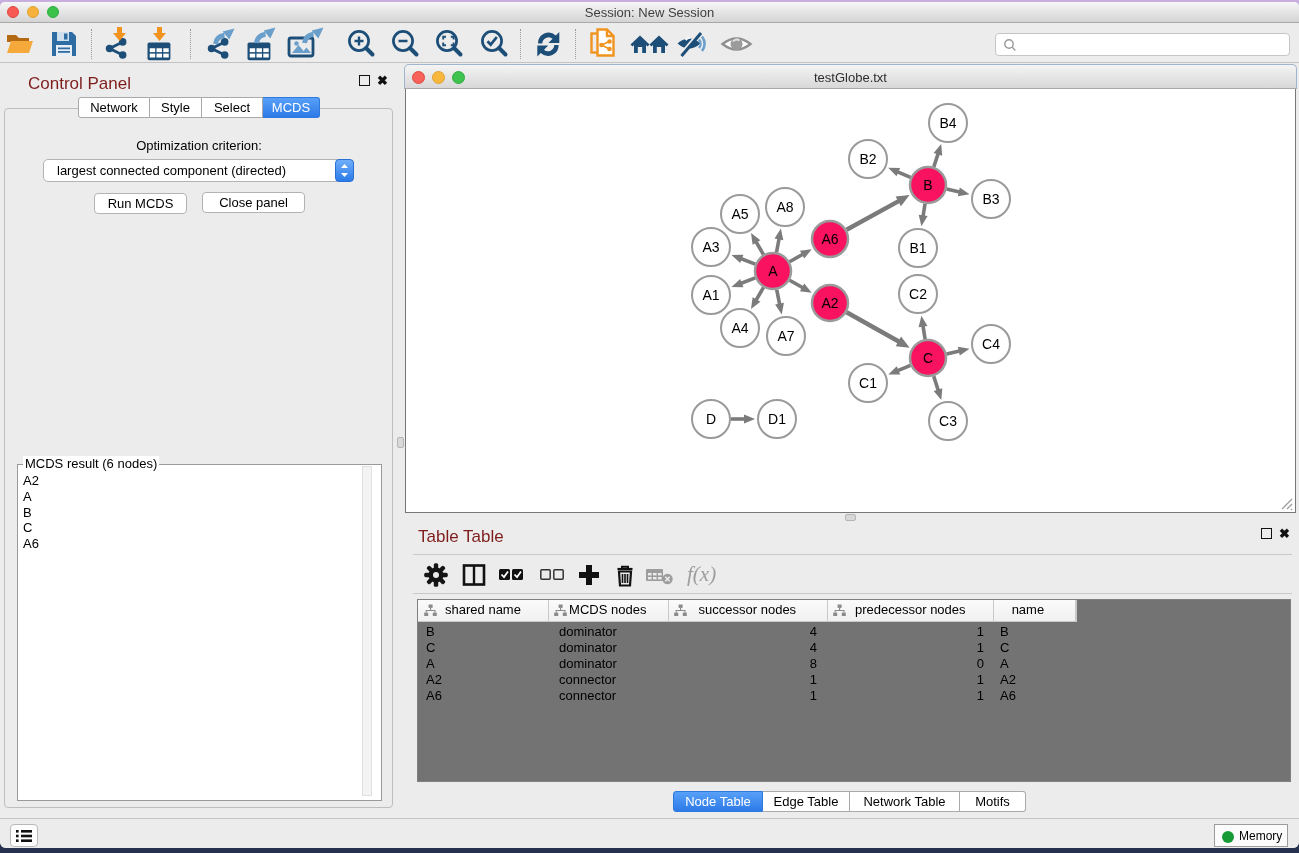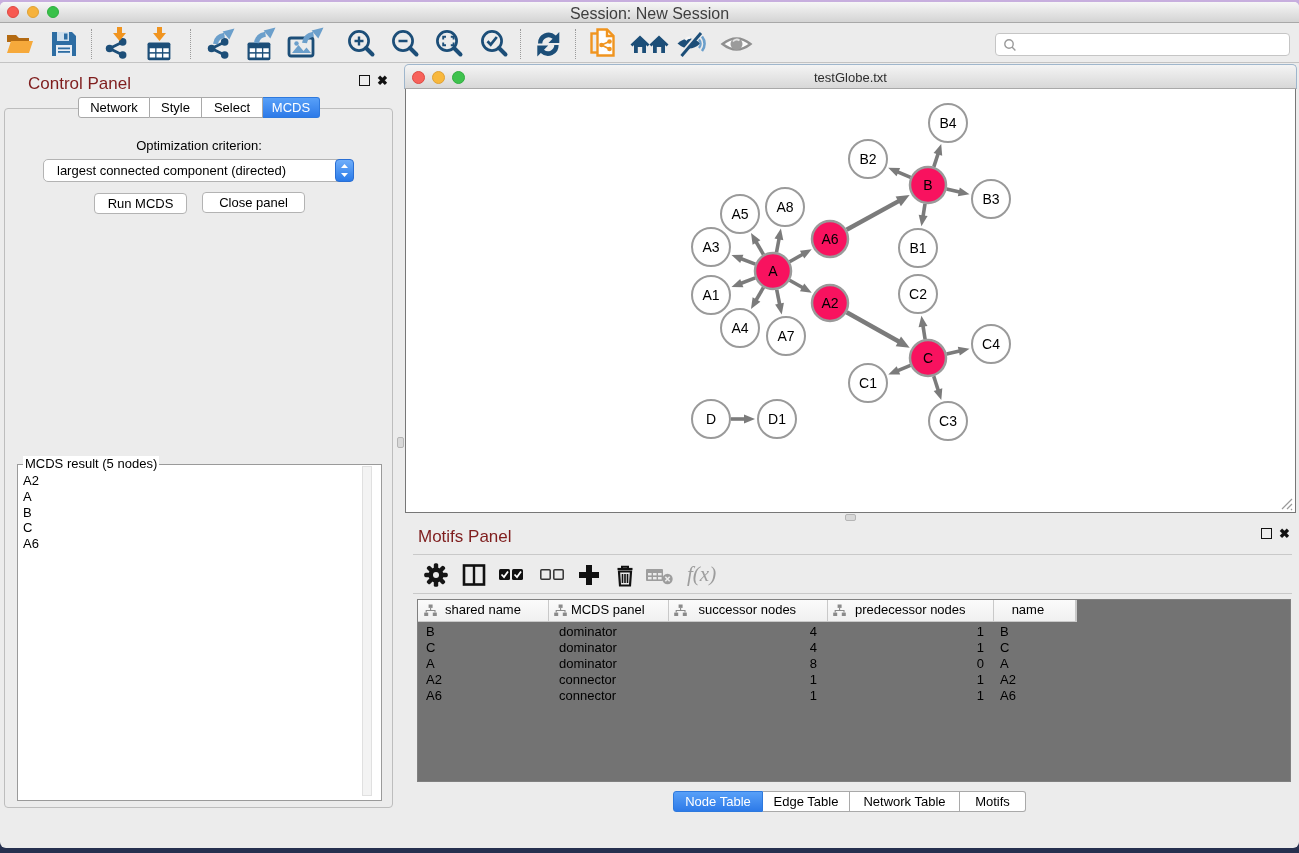--- a/index.html
+++ b/index.html
@@ -1,21 +1,21 @@
 <!DOCTYPE html>
 <html><head><meta charset="utf-8"><style>
 *{margin:0;padding:0;box-sizing:border-box}
 html,body{width:1299px;height:853px;overflow:hidden}
 body{font-family:"Liberation Sans",sans-serif;background:#26304f;position:relative}
 #bgtop{position:absolute;left:0;top:0;width:1299px;height:6px;background:#c7aede}
 #win{position:absolute;left:0;top:2px;width:1299px;height:846px;background:#ececec;border-radius:5px 5px 6px 6px;overflow:hidden}
 
 #titlebar{position:absolute;left:0;top:0;width:100%;height:21px;background:linear-gradient(#f6f6f6,#d4d4d4);border-bottom:1px solid #a8a8a8}
 .tl{position:absolute;top:4px;width:12px;height:12px;border-radius:50%}
-#title{position:absolute;top:3px;width:100%;text-align:center;font-size:16px;color:#3e3e3e}
+#title{position:absolute;top:3px;width:100%;text-align:center;font-size:13px;color:#3e3e3e}
 
 #toolbar{position:absolute;left:0;top:22px;width:100%;height:39px;background:#ececec;border-bottom:1px solid #c3c3c3}
 .tbi{position:absolute;top:3px;width:34px;height:34px}
 .tsep{position:absolute;top:5px;height:30px;width:0;border-left:1px dotted #9a9a9a}
 #search{position:absolute;left:995px;top:9px;width:295px;height:23px;background:#fff;border:1px solid #c5c5c5;border-radius:4px}
 
 #cp{position:absolute;left:0;top:62px;width:398px;height:754px}
 .panehead{font-size:17px;color:#7f1d1d}
 .sqicon{position:absolute;width:11px;height:11px;border:1.6px solid #111}
 .xicon{position:absolute;font-size:13px;font-weight:bold;color:#111}
@@ -215,21 +215,21 @@
     <div id="dd">largest connected component (directed)
       <div id="ddbtn"><svg width="17" height="21" viewBox="0 0 17 21">
             <path d="M8.5 4 L12 8 L5 8 Z" fill="#fff"></path>
             <path d="M8.5 17 L12 13 L5 13 Z" fill="#fff"></path>
           </svg></div>
     </div>
     <div id="optlbl">Optimization criterion:</div>
     <div class="btn" style="left:94px;top:129px;width:93px">Run MCDS</div>
     <div class="btn" style="left:202px;top:128px;width:103px">Close panel</div>
     <div id="fieldset">
-      <div id="legend">MCDS result (5 nodes)</div>
+      <div id="legend">MCDS result (6 nodes)</div>
       <div id="mcdslist">A2<br>A<br>B<br>C<br>A6</div>
       <div id="sbtrack"></div>
     </div>
   </div>
 
   <div id="iwin">
     <div id="ititle">
       <div class="tls" style="left:7px;background:#f7625b;border:0.5px solid #dd4942"></div>
       <div class="tls" style="left:27px;background:#f8b83d;border:0.5px solid #dfa134"></div>
       <div class="tls" style="left:47px;background:#3fc24e;border:0.5px solid #2fae3f"></div>
@@ -318,21 +318,21 @@
 <circle cx="371" cy="330" r="19" fill="#fff" stroke="#9a9a9a" stroke-width="2"></circle>
 <text x="371" y="335" text-anchor="middle" font-size="14" fill="#000">D1</text>
       </svg>
 <svg width="14" height="14" style="position:absolute;right:1px;bottom:1px">
           <path d="M12 2 L2 12 M12 7 L7 12 M12 12 l-1 1" stroke="#9a9a9a" stroke-width="1.2"></path>
         </svg>
     </div>
   </div>
 
   <div id="tp">
-    <div class="panehead" style="position:absolute;left:14px;top:14px">Motifs Panel</div>
+    <div class="panehead" style="position:absolute;left:14px;top:14px">Table Table</div>
     <div class="sqicon" style="left:857px;top:15px"></div>
     <div class="xicon" style="left:875px;top:13px">✖</div>
     <div id="tptools">
         <div style="position:absolute;left:8px;top:5px"><svg width="30" height="30" viewBox="0 0 30 30">
             <g fill="#151515">
               <circle cx="15" cy="15" r="7.6"></circle>
               <rect x="12.8" y="3.2" width="4.4" height="6" rx="1.6" transform="rotate(0 15 15)"></rect>
               <rect x="12.8" y="3.2" width="4.4" height="6" rx="1.6" transform="rotate(45 15 15)"></rect>
               <rect x="12.8" y="3.2" width="4.4" height="6" rx="1.6" transform="rotate(90 15 15)"></rect>
               <rect x="12.8" y="3.2" width="4.4" height="6" rx="1.6" transform="rotate(135 15 15)"></rect>
@@ -408,21 +408,21 @@
             </svg></div>
           <div class="hcell" style="left:0px;width:130.0px">shared name</div>
           <div class="hic" style="left:136px"><svg width="13" height="13" viewBox="0 0 13 13">
               <g fill="#8a8a8a">
                 <rect x="4.6" y="0.5" width="4" height="3.4"></rect>
                 <rect x="0.2" y="8.6" width="4" height="3.4"></rect>
                 <rect x="8.8" y="8.6" width="4" height="3.4"></rect>
                 <path d="M6.6 4 v2.5 M2.2 8.6 V6.5 h8.8 v2.1" stroke="#8a8a8a" stroke-width="1.1" fill="none"></path>
               </g>
             </svg></div>
-          <div class="hcell" style="left:130px;width:119.5px">MCDS panel</div>
+          <div class="hcell" style="left:130px;width:119.5px">MCDS nodes</div>
           <div class="hic" style="left:256px"><svg width="13" height="13" viewBox="0 0 13 13">
               <g fill="#8a8a8a">
                 <rect x="4.6" y="0.5" width="4" height="3.4"></rect>
                 <rect x="0.2" y="8.6" width="4" height="3.4"></rect>
                 <rect x="8.8" y="8.6" width="4" height="3.4"></rect>
                 <path d="M6.6 4 v2.5 M2.2 8.6 V6.5 h8.8 v2.1" stroke="#8a8a8a" stroke-width="1.1" fill="none"></path>
               </g>
             </svg></div>
           <div class="hcell" style="left:249.5px;width:159.7px">successor nodes</div>
           <div class="hic" style="left:415px"><svg width="13" height="13" viewBox="0 0 13 13">
@@ -465,13 +465,31 @@
     <div class="btabs" style="left:269px;top:278px">
       <div class="btab" style="left:0;width:90px;border-radius:3px 0 0 3px;background:linear-gradient(#58a0f8,#2d7ae8);border-color:#2e79dd;color:#fff">Node Table</div>
       <div class="btab" style="left:90px;width:87px;border-left:none">Edge Table</div>
       <div class="btab" style="left:177px;width:110px;border-left:none">Network Table</div>
       <div class="btab" style="left:287px;width:66px;border-left:none;border-radius:0 3px 3px 0">Motifs</div>
     </div>
   </div>
 
 <div style="position:absolute;left:397px;top:435px;width:7px;height:11px;background:#d8d8d8;border:1px solid #b5b5b5;border-radius:2px"></div>
 <div style="position:absolute;left:845px;top:512px;width:11px;height:7px;background:#d8d8d8;border:1px solid #b5b5b5;border-radius:2px"></div>
+<div id="status">
+    <div id="listbtn">
+        <div style="position:absolute;left:5px;top:4px"><svg width="16" height="14" viewBox="0 0 16 14">
+            <g fill="#111">
+              <rect x="0" y="1" width="2.6" height="2.6"></rect>
+              <rect x="5" y="1" width="11" height="2.6"></rect>
+              <rect x="0" y="5.7" width="2.6" height="2.6"></rect>
+              <rect x="5" y="5.7" width="11" height="2.6"></rect>
+              <rect x="0" y="10.4" width="2.6" height="2.6"></rect>
+              <rect x="5" y="10.4" width="11" height="2.6"></rect>
+            </g>
+          </svg></div>
+      </div>
+    <div id="membtn">
+        <span style="position:absolute;left:7px;top:5.5px;width:12px;height:12px;border-radius:50%;background:#169a35"></span>
+        <span style="position:absolute;left:24px;top:4px">Memory</span>
+      </div>
+  </div>
 </div>
 
 </body></html>

